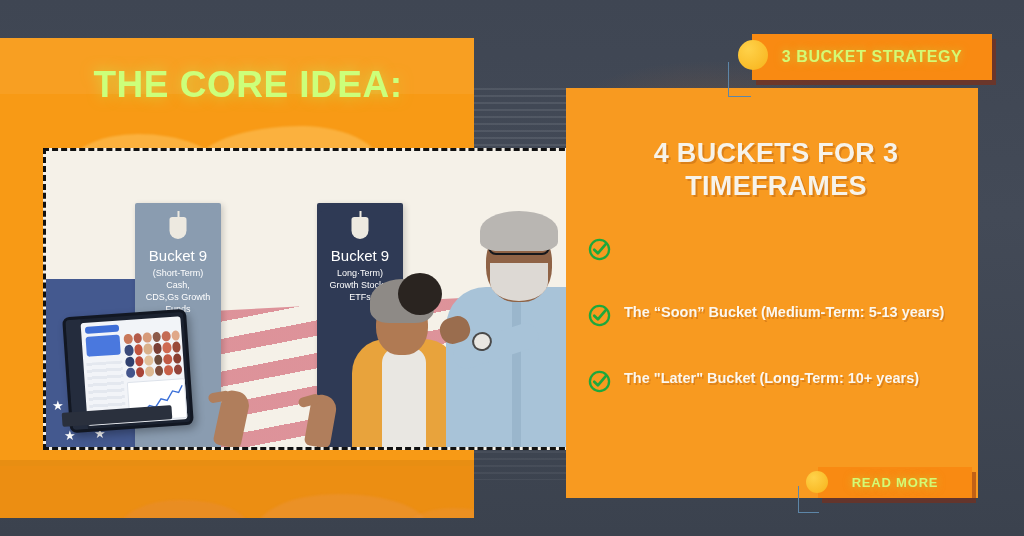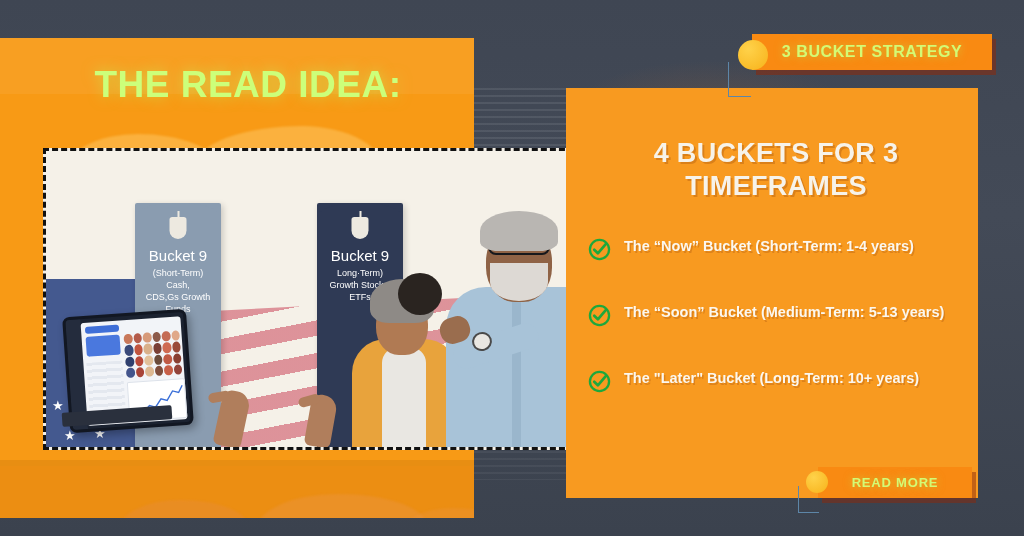--- a/index.html
+++ b/index.html
@@ -142,21 +142,21 @@
   .ph1::after{content:"";position:absolute;left:-14px;top:4px;width:22px;height:10px;background:#b07e5c;border-radius:6px;transform:rotate(-22deg);}
   .ph2{left:262px;bottom:0;width:26px;height:52px;transform:rotate(10deg);}
   .ph2::after{content:"";position:absolute;left:-13px;top:3px;width:22px;height:10px;background:#b07e5c;border-radius:6px;transform:rotate(-25deg);}
 
   
   .right-panel{
     position:absolute;left:566px;top:88px;width:412px;height:410px;background:#F89A20;
   }
 
   .badge{
-    position:absolute;left:752px;top:34px;width:240px;height:36px;
+    position:absolute;left:752px;top:34px;width:240px;height:46px;
     background:#F98A12;box-shadow:4px 5px 0 rgba(140,40,10,.55);
   }
   .badge-text{
     position:absolute;left:0;top:0;width:100%;height:100%;
     display:flex;align-items:center;justify-content:center;
     font-size:16px;font-weight:bold;letter-spacing:.6px;color:#D4FA74;
     text-shadow:0 0 9px rgba(180,250,90,.55);
   }
   .badge-dot{
     position:absolute;left:738px;top:40px;width:30px;height:30px;border-radius:50%;
@@ -206,21 +206,21 @@
     <div class="lp-band2"></div>
     <div class="blob b1"></div>
     <div class="blob b2"></div>
     <div class="blob b3"></div>
     <div class="blob b4"></div>
     <div class="blob b5"></div>
     <div class="blob dot" style="left:182px;top:112px"></div>
     <div class="blob dot" style="left:240px;top:128px;width:9px;height:9px"></div>
   </div>
 
-  <div class="core-title">THE READ IDEA:</div>
+  <div class="core-title">THE CORE IDEA:</div>
 
   <div class="photo-card">
     <div class="flag">
       <div class="flag-stripes"></div>
       <div class="flag-canton">
         <span class="star" style="left:16px;top:120px">★</span>
         <span class="star" style="left:44px;top:104px">★</span>
         <span class="star" style="left:72px;top:128px">★</span>
         <span class="star" style="left:28px;top:150px">★</span>
         <span class="star" style="left:58px;top:148px">★</span>
@@ -318,21 +318,20 @@
   <div class="badge-dot"></div>
 
   <div class="right-heading">4 BUCKETS FOR 3 TIMEFRAMES</div>
 
   <div class="bullets">
     <div class="bullet">
       <svg class="check" viewBox="0 0 24 24">
         <circle cx="12" cy="12" r="10" fill="none" stroke="#1EA83C" stroke-width="2.4"></circle>
         <path d="M6.5 12.3 L10.3 16 L18.5 6.4" fill="none" stroke="#1EA83C" stroke-width="2.8" stroke-linecap="round" stroke-linejoin="round"></path>
       </svg>
-      <div class="b-text">The “Now” Bucket (Short-Term: 1-4 years)</div>
     </div>
     <div class="bullet">
       <svg class="check" viewBox="0 0 24 24">
         <circle cx="12" cy="12" r="10" fill="none" stroke="#1EA83C" stroke-width="2.4"></circle>
         <path d="M6.5 12.3 L10.3 16 L18.5 6.4" fill="none" stroke="#1EA83C" stroke-width="2.8" stroke-linecap="round" stroke-linejoin="round"></path>
       </svg>
       <div class="b-text">The “Soon” Bucket (Medium-Term: 5-13 years)</div>
     </div>
     <div class="bullet">
       <svg class="check" viewBox="0 0 24 24">

